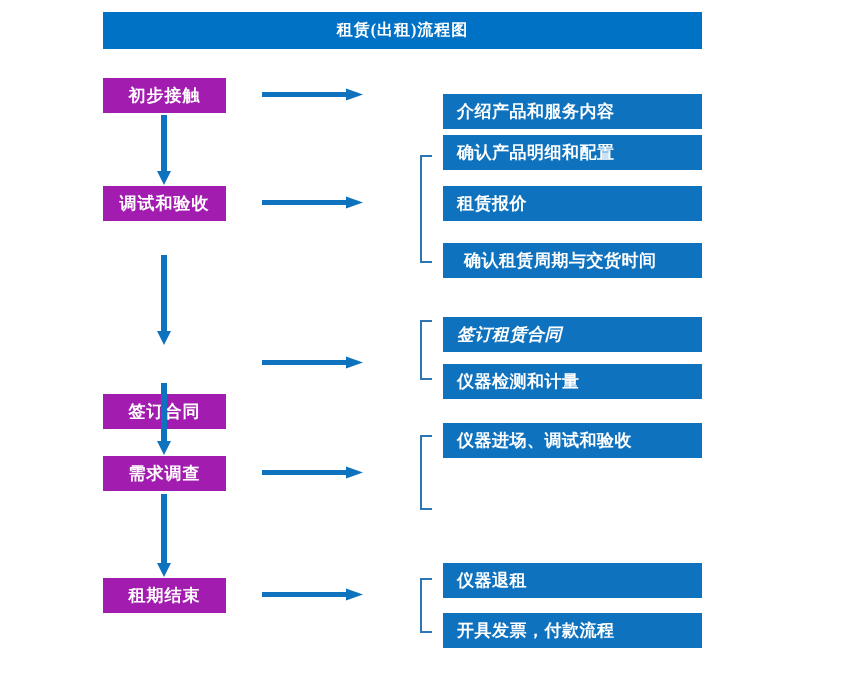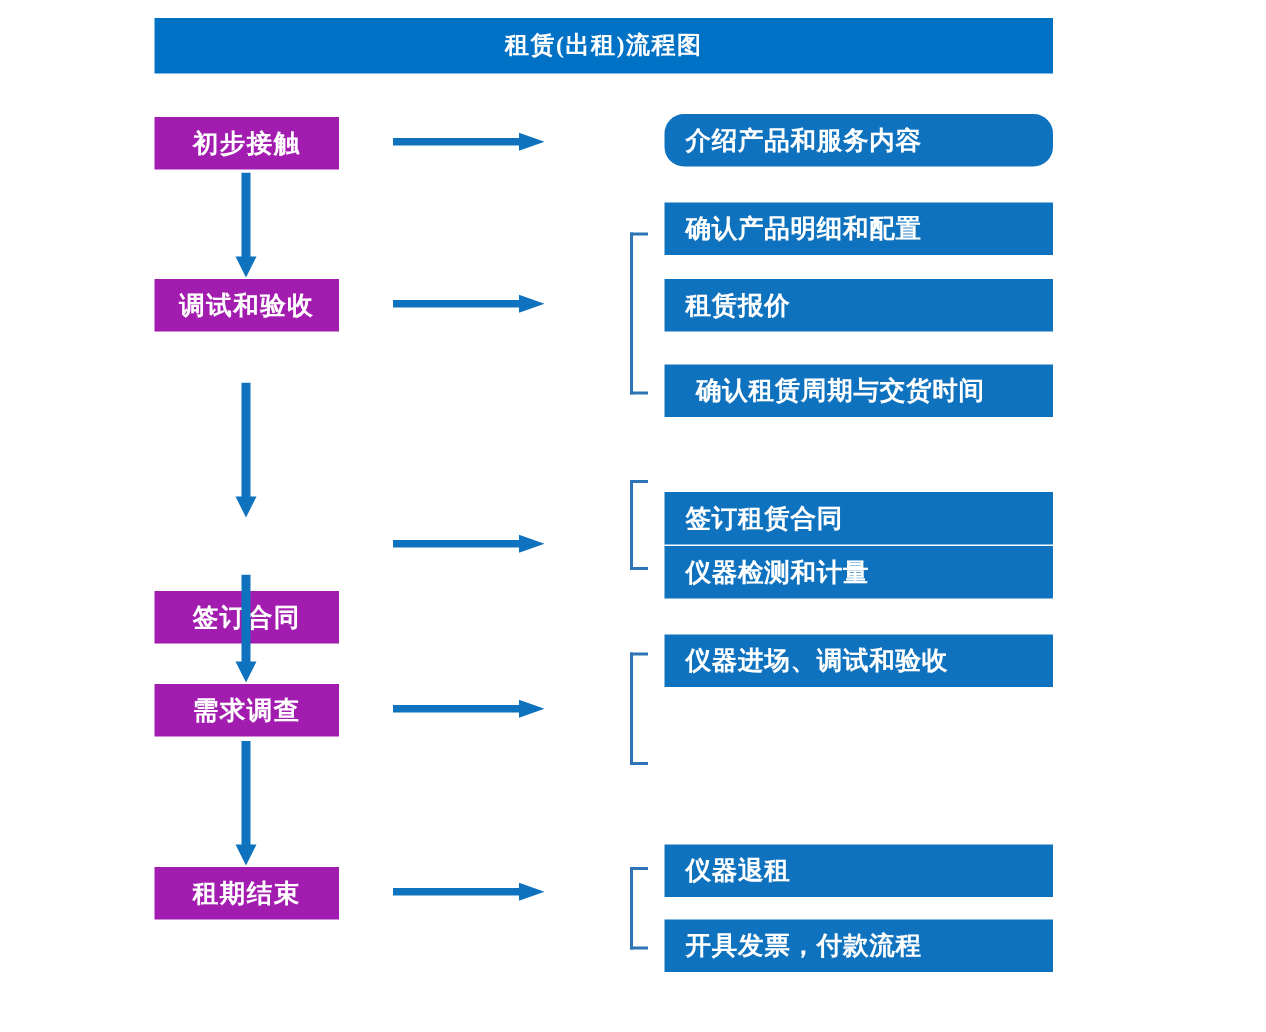--- a/index.html
+++ b/index.html
@@ -87,25 +87,25 @@
 <div id="canvas">
 
   <div class="title-bar">租赁(出租)流程图</div>
 
   <div class="stage-box" style="top:78px;">初步接触</div>
   <div class="stage-box" style="top:186px;">调试和验收</div>
   <div class="stage-box" style="top:346px;margin-top:48px;">签订合同</div>
   <div class="stage-box" style="top:456px;">需求调查</div>
   <div class="stage-box" style="top:578px;">租期结束</div>
 
-  <div class="detail-box" style="top:76px;border-radius:13px;">介绍产品和服务内容</div>
+  <div class="detail-box" style="top:94px;">介绍产品和服务内容</div>
   <div class="detail-box" style="top:135px;text-align:center;">确认产品明细和配置</div>
   <div class="detail-box" style="top:186px;">租赁报价</div>
   <div class="detail-box" style="top:243px;padding-left:21px;">确认租赁周期与交货时间</div>
-  <div class="detail-box" style="top:328px;">签订租赁合同</div>
+  <div class="detail-box" style="top:317px;font-style:italic;">签订租赁合同</div>
   <div class="detail-box" style="top:364px;">仪器检测和计量</div>
   <div class="detail-box" style="top:423px;">仪器进场、调试和验收</div>
   <div class="detail-box" style="top:563px;">仪器退租</div>
   <div class="detail-box" style="top:613px;">开具发票，付款流程</div>
 
   <div class="h-arrow" style="left:262px; top:88px;">
     <svg width="101" height="14" viewBox="0 0 101 14" xmlns="http://www.w3.org/2000/svg">
       <rect x="0" y="4" width="86" height="5" fill="#0F72BE"></rect>
       <polygon points="84,0.5 101,6.5 84,12.5" fill="#0F72BE"></polygon>
     </svg>

